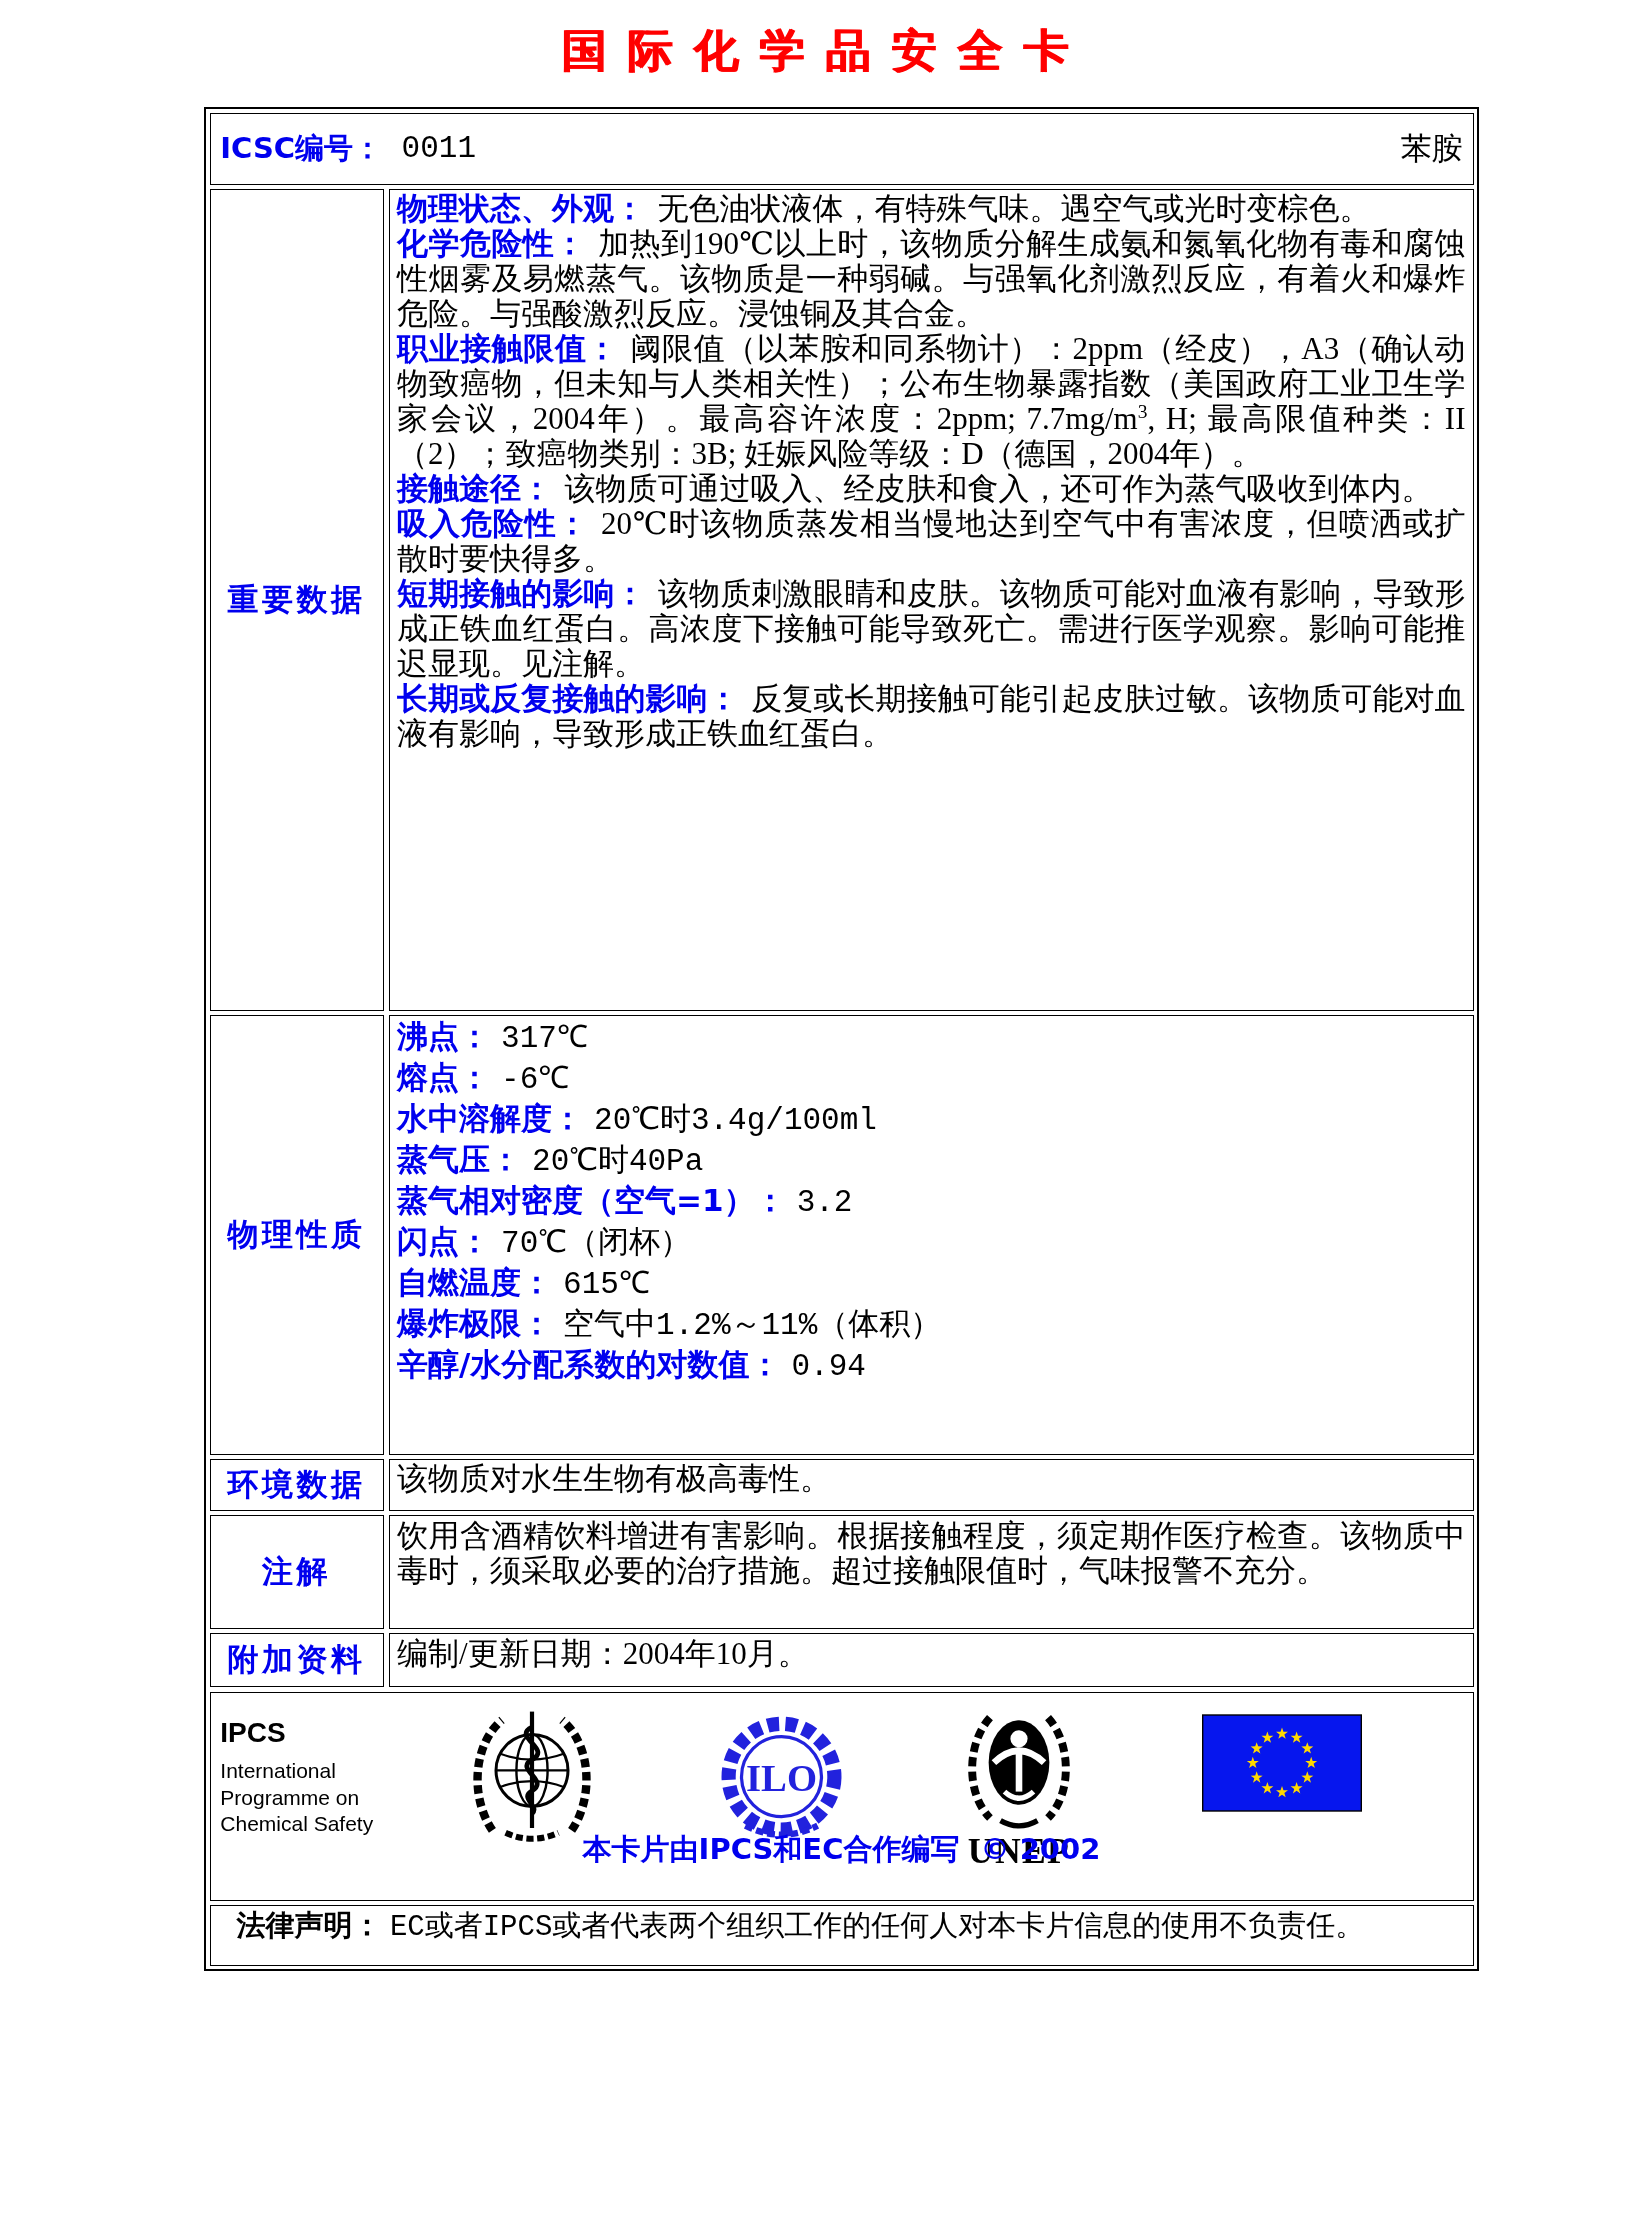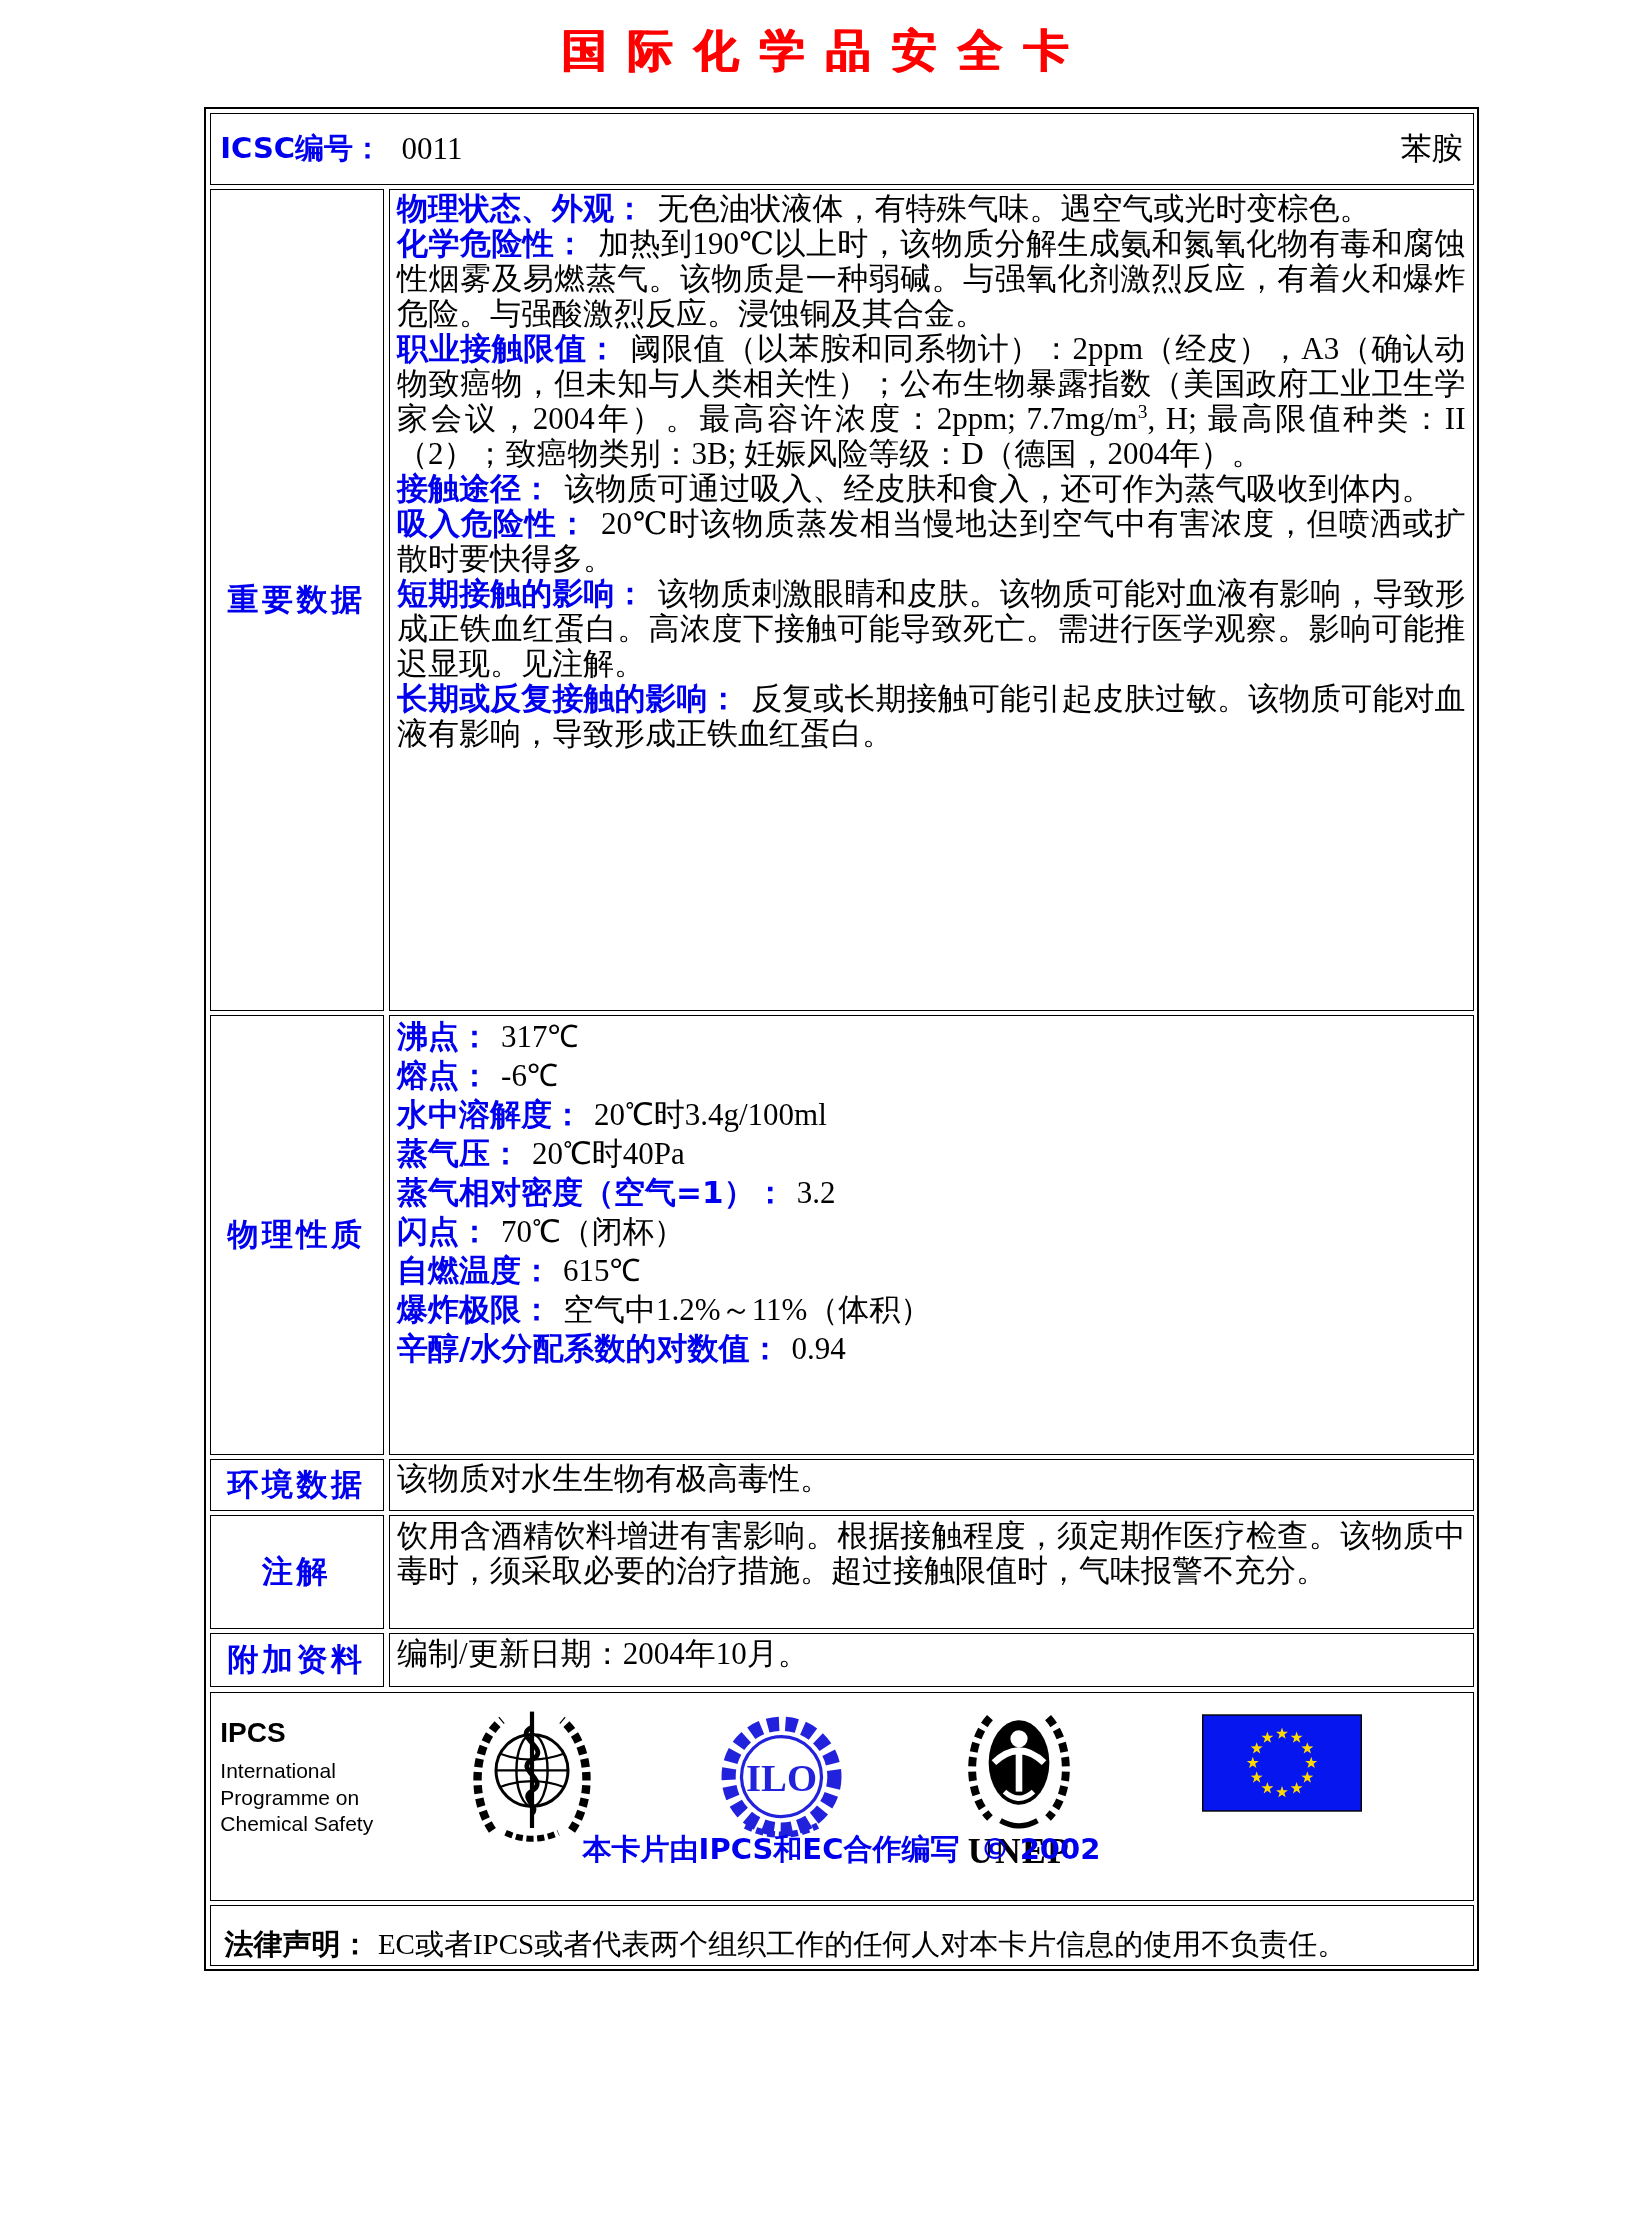--- a/index.html
+++ b/index.html
@@ -38,21 +38,21 @@
 
   .full{flex:1;}
   .label-box{flex:0 0 174px;display:flex;align-items:center;justify-content:center;}
   .side-label{font-family:"DejaVu Sans","Liberation Sans",sans-serif;font-weight:bold;
               font-size:31px;color:var(--accent-blue);letter-spacing:3.5px;white-space:nowrap;}
   .content-box{flex:1;padding:1.4px 7px 1.4px 7px;overflow:hidden;}
 
   .header-box{display:flex;align-items:center;padding:0 9.8px;}
   .blue-label{font-family:"DejaVu Sans","Liberation Sans",sans-serif;font-weight:bold;
               color:var(--accent-blue);margin-right:12.5px;}
-  .serif{font-family:Liberation Serif, serif;}
+  .serif{font-family:Liberation Mono, monospace;}
   .header-box .blue-label{font-size:29px;margin-right:19.5px;}
   .header-box .num{font-size:31px;}
   .chem-name{margin-left:auto;font-size:31px;text-align:center;}
 
   .body-text{font-size:31px;line-height:35px;}
   .para{margin:0;text-align:justify;}
   .para .blue-label{font-size:31px;}
   .sup{vertical-align:super;font-size:19.5px;line-height:0;}
 
   .prop-line{font-size:31px;line-height:39px;white-space:nowrap;}
@@ -66,21 +66,21 @@
   .logo{position:absolute;}
   .logo-who{left:255px;top:4.2px;}
   .logo-ilo{left:506px;top:8.4px;}
   .logo-unep{left:742px;top:4.2px;}
   .logo-eu{left:991px;top:21px;}
   .credit{position:absolute;left:0;top:137px;width:100%;text-align:center;
           font-family:"DejaVu Sans","Liberation Sans",sans-serif;font-weight:bold;
           font-size:29px;color:var(--accent-blue);}
   .credit .copy{margin-left:11px;}
 
-  .legal-box{display:flex;align-items:flex-end;padding:0 14px;}
+  .legal-box{display:flex;align-items:flex-start;padding:0 26px;}
   .legal-label{font-family:"DejaVu Sans","Liberation Sans",sans-serif;font-weight:bold;
                font-size:29px;color:#000;margin-right:8.4px;white-space:nowrap;}
   .legal-text{font-size:29px;}
 </style>
 </head>
 <body>
 
 <div class="page">
 
   <h1 class="title">国际化学品安全卡</h1>

